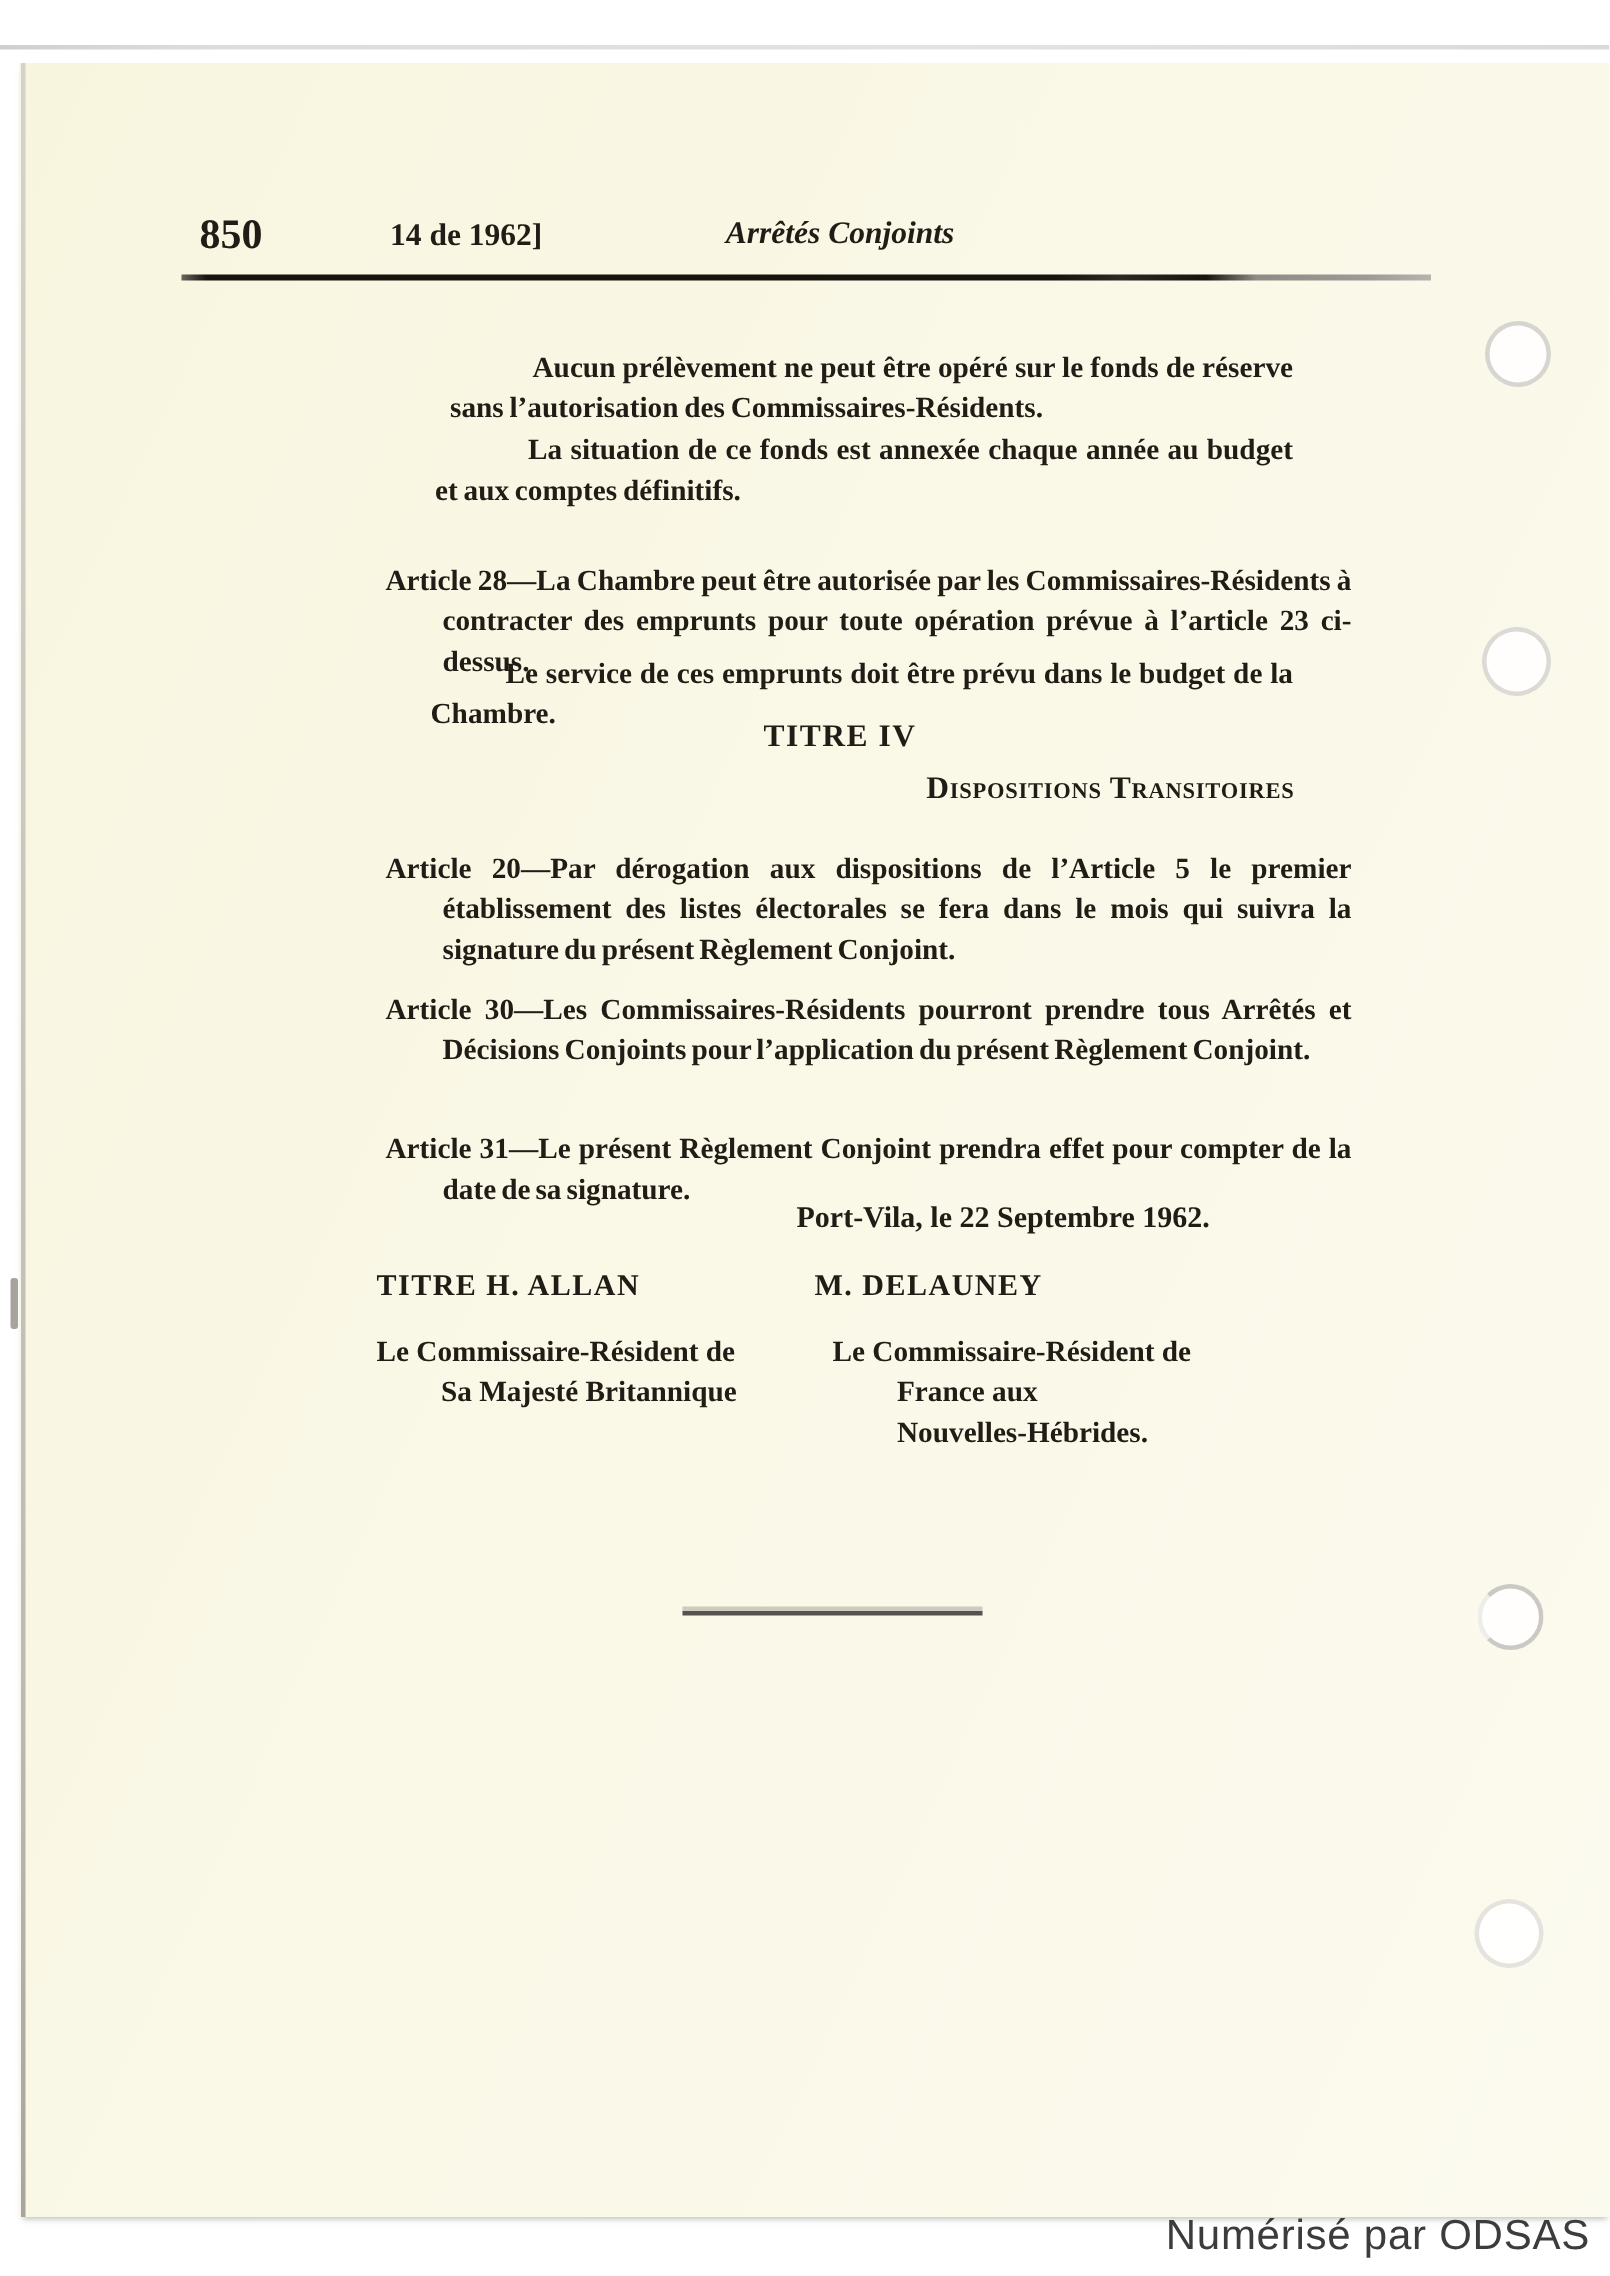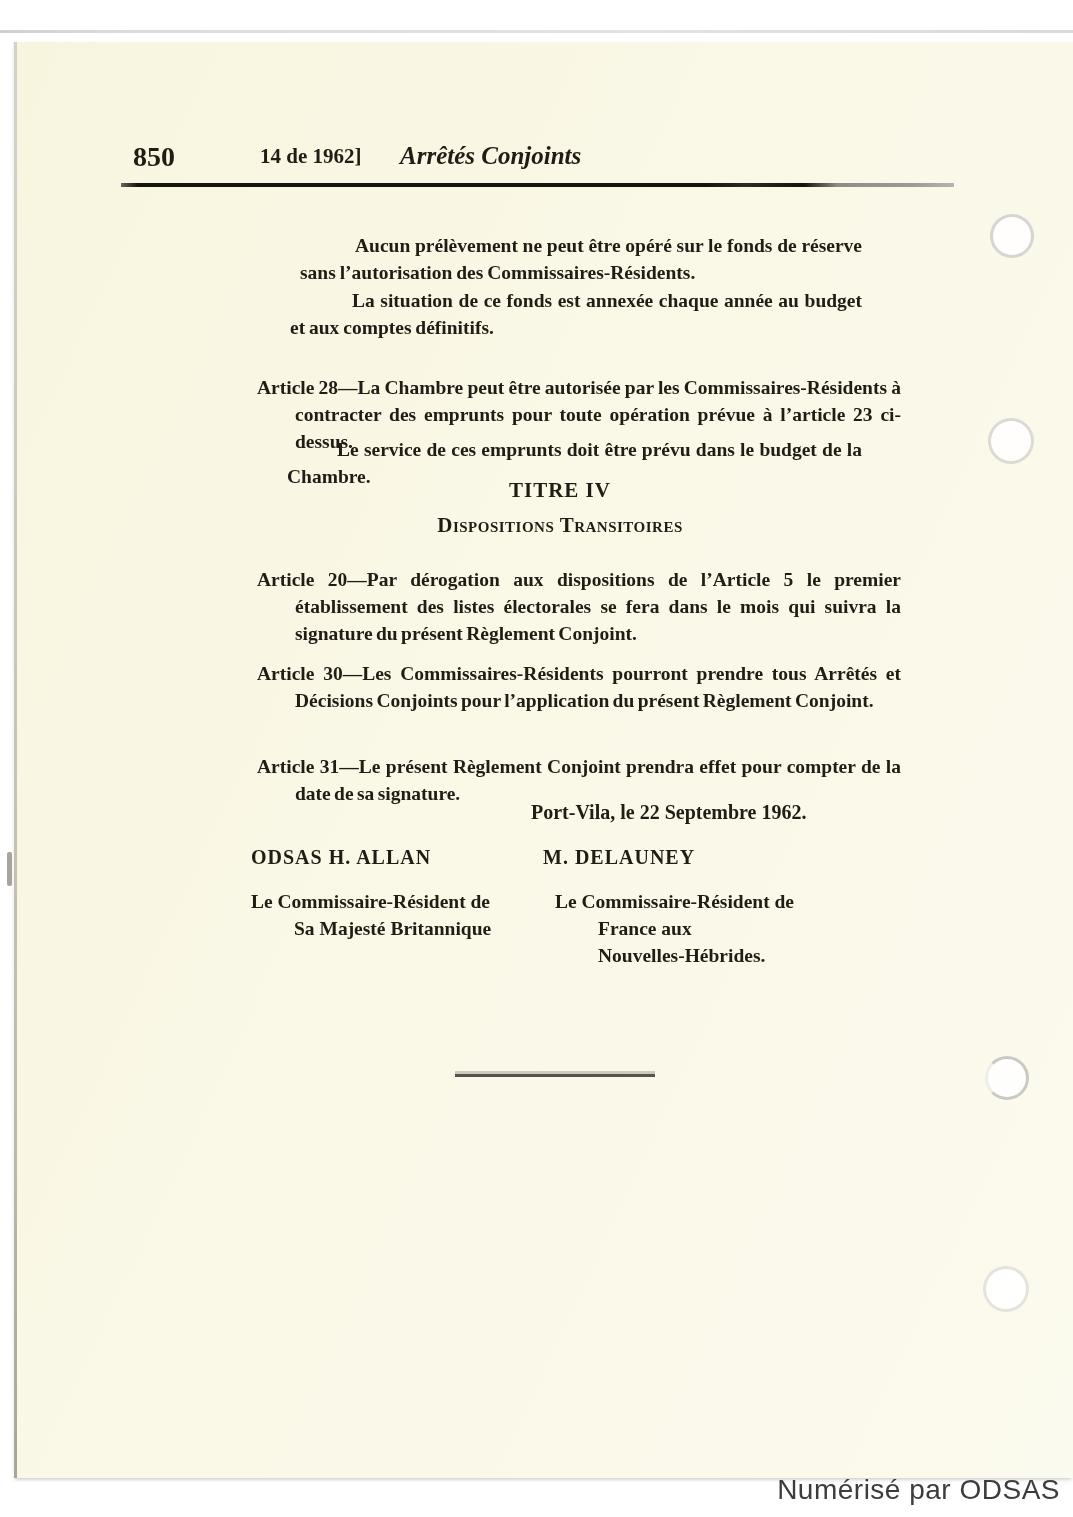--- a/index.html
+++ b/index.html
@@ -34,40 +34,40 @@
   .hole{position:absolute;border-radius:50%;background:rgba(255,255,255,.85);}
   .hole.h1{left:990px;top:214px;width:38px;height:38px;border:3px solid rgba(152,149,140,.40);}
   .hole.h2{left:988px;top:418px;width:40px;height:40px;border:3px solid rgba(152,149,140,.35);}
   .hole.h3{left:985px;top:1056px;width:38px;height:38px;border:3px solid rgba(138,135,126,.45);border-left-color:rgba(170,168,160,.2);}
   .hole.h4{left:983px;top:1266px;width:40px;height:40px;border:3px solid rgba(165,162,153,.30);}
 
   .txt{position:absolute;font-weight:bold;font-size:19.5px;line-height:27px;}
 
   .hdr-num{left:133px;top:143px;font-size:28px;}
   .hdr-ref{left:260px;top:143px;font-size:21px;}
-  .hdr-title{left:400px;top:142px;width:320px;font-style:italic;font-size:25px;}
+  .hdr-title{left:400px;top:142px;width:320px;text-align:center;font-style:italic;font-size:21px;}
   .rule{
     position:absolute;left:121px;top:183px;width:833px;height:4px;
     background:linear-gradient(90deg,#6a665e 0,#17130d 2%,#17130d 70%,#2c2a24 75%,#17130d 82%,#8e8c86 86%,#9d9b95 95%,#b6b4ae 100%);
   }
 
   .indent-para{text-align:justify;word-spacing:-1px;}
   .p-intro1{left:300px;top:212px;width:562px;text-indent:55px;}
   .p-intro2{left:290px;top:267px;width:572px;text-indent:62px;}
   .p-serv {left:287px;top:416px;width:575px;text-indent:50px;}
 
   .article{position:absolute;left:257px;width:606px;padding-left:38px;text-indent:-38px;
            text-align:justify;word-spacing:-1.5px;font-weight:bold;font-size:19.5px;line-height:27px;}
   .a28{top:354px;}
   .a29{top:546px;}
   .a30{top:640px;}
   .a31{top:733px;}
 
   .center-h{left:257px;top:477px;width:606px;text-align:center;font-size:21px;letter-spacing:1px;}
-  .center-sc{left:257px;top:512px;width:606px;text-align:center;font-variant:small-caps;
+  .center-sc{left:257px;top:512px;width:606px;text-align:right;font-variant:small-caps;
              font-size:21px;letter-spacing:.5px;}
 
   .date-line{left:531px;top:799px;font-size:20px;}
 
   .sig-name{font-size:20px;letter-spacing:1px;}
   .name-left{left:251px;top:844px;}
   .name-right{left:543px;top:844px;}
   .sig-block{width:310px;}
   .sig-left{left:251px;top:888px;}
   .sig-right{left:555px;top:888px;}
@@ -113,21 +113,21 @@
 <div class="txt center-sc">Dispositions Transitoires</div>
 
 <p class="article a29"><span>Article 20</span><span>—Par dérogation aux dispositions de l’Article 5 le premier établissement des listes électorales se fera dans le mois qui suivra la signature du présent Règlement Conjoint.</span></p>
 
 <p class="article a30"><span>Article 30</span><span>—Les Commissaires-Résidents pourront prendre tous Arrêtés et Décisions Conjoints pour l’application du présent Règlement Conjoint.</span></p>
 
 <p class="article a31"><span>Article 31</span><span>—Le présent Règlement Conjoint prendra effet pour compter de la date de sa signature.</span></p>
 
 <div class="txt date-line">Port-Vila, le 22 Septembre 1962.</div>
 
-<div class="txt sig-name name-left">ODSAS H. ALLAN</div>
+<div class="txt sig-name name-left">TITRE H. ALLAN</div>
 <div class="txt sig-name name-right">M. DELAUNEY</div>
 
 <div class="txt sig-block sig-left">
   <div class="l1">Le Commissaire-Résident de</div>
   <div class="l2">Sa Majesté Britannique</div>
 </div>
 
 <div class="txt sig-block sig-right">
   <div class="l1">Le Commissaire-Résident de</div>
   <div class="l2">France aux</div>

